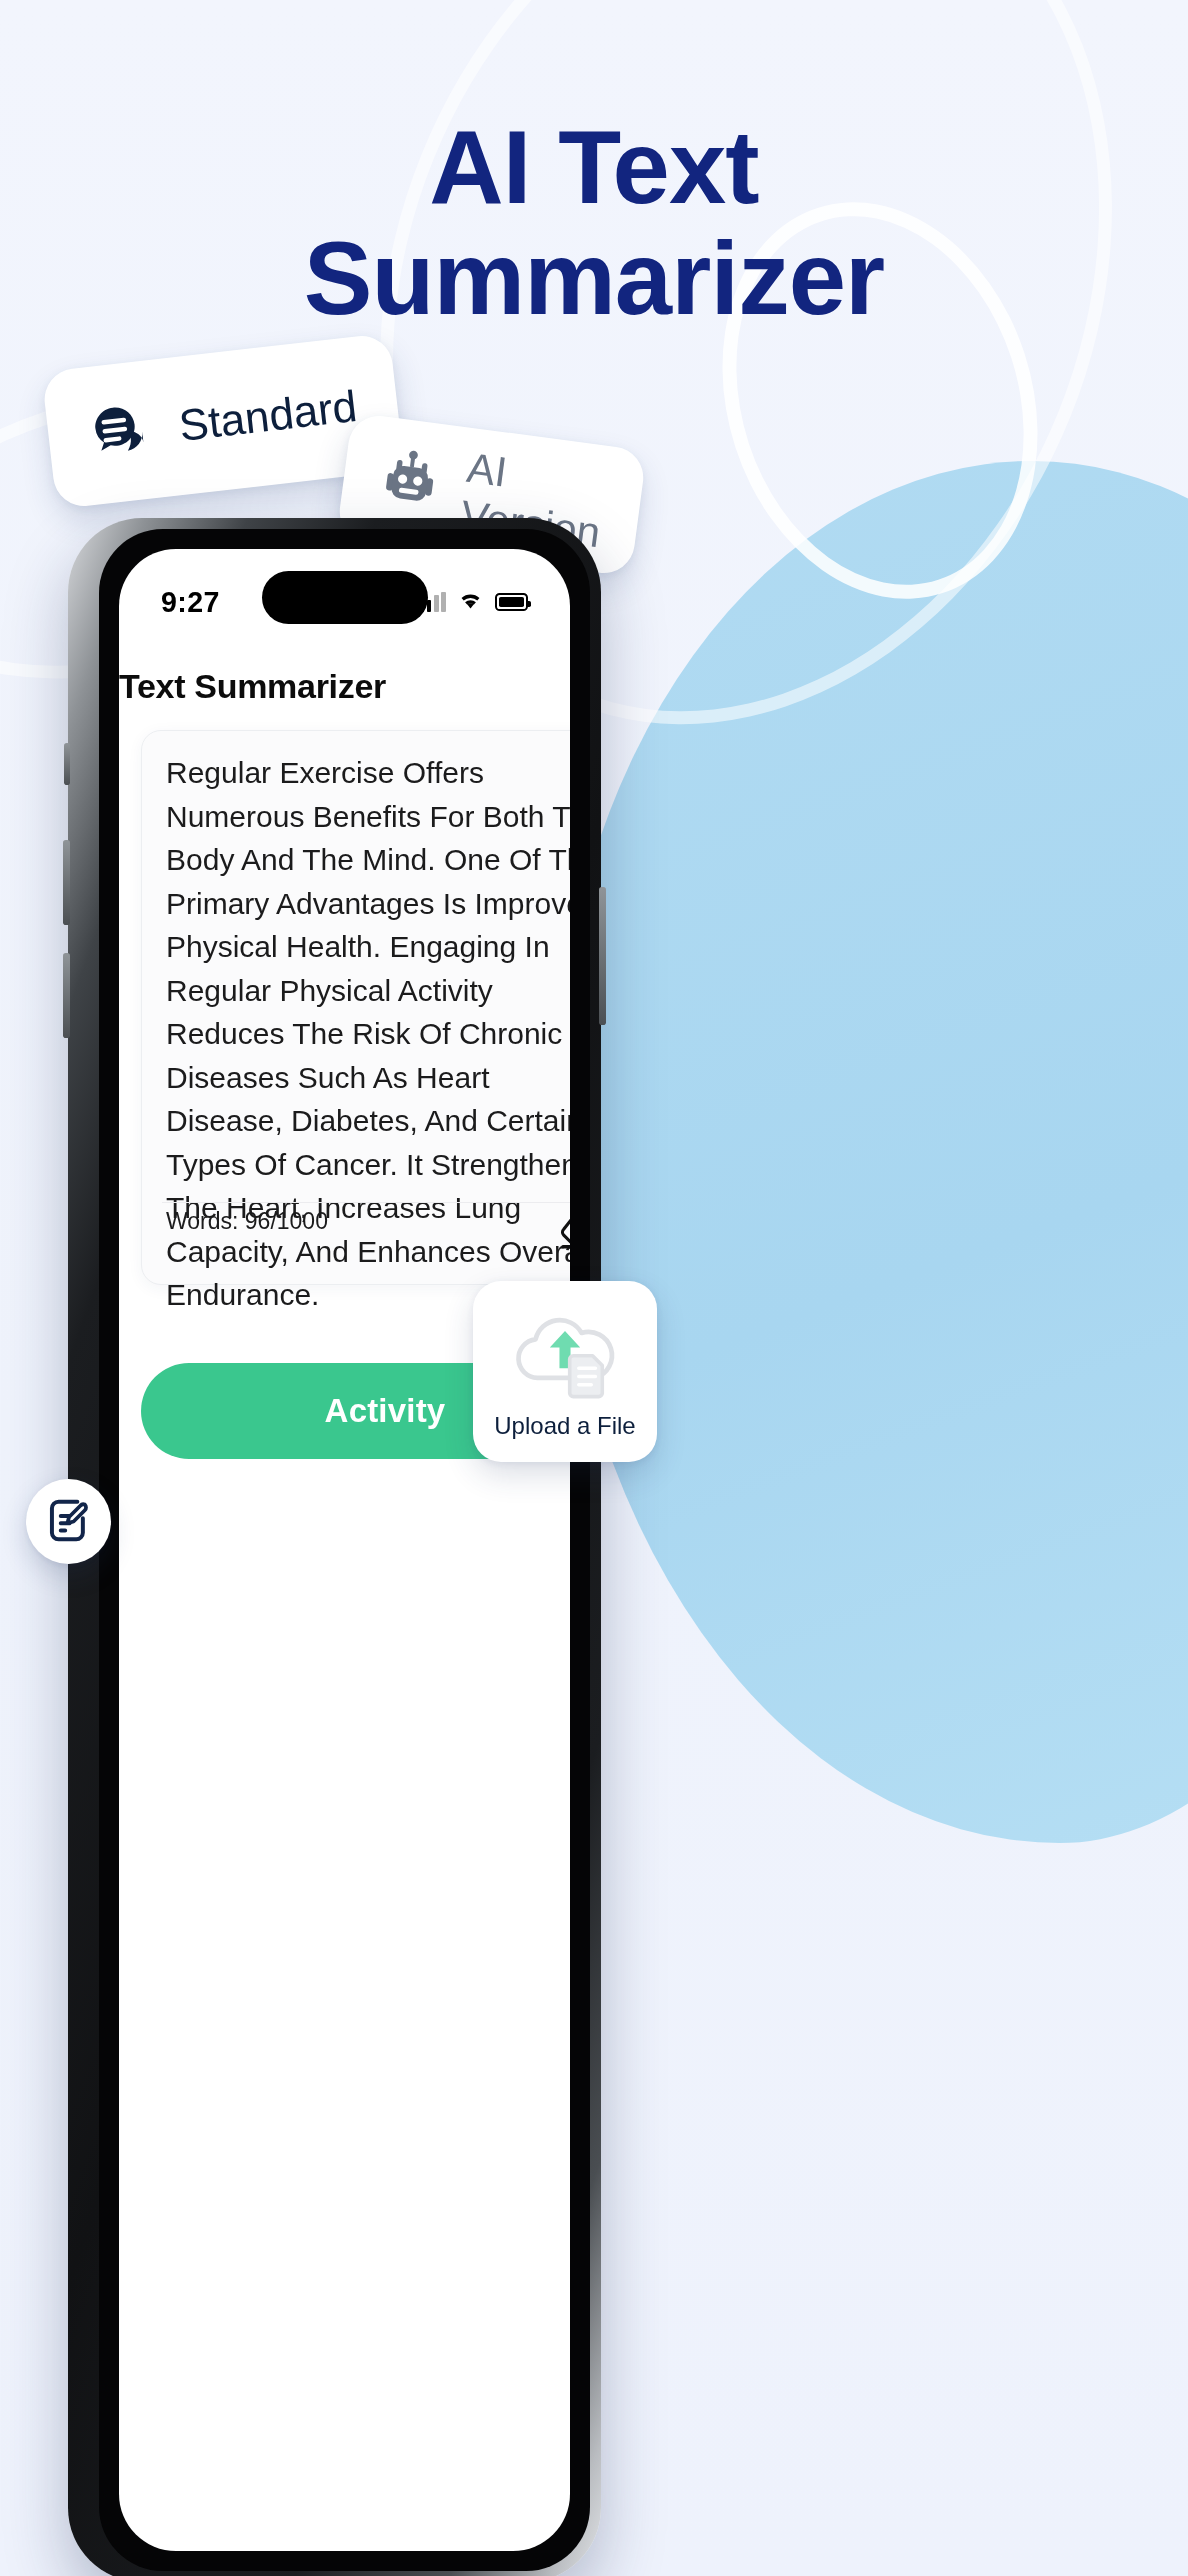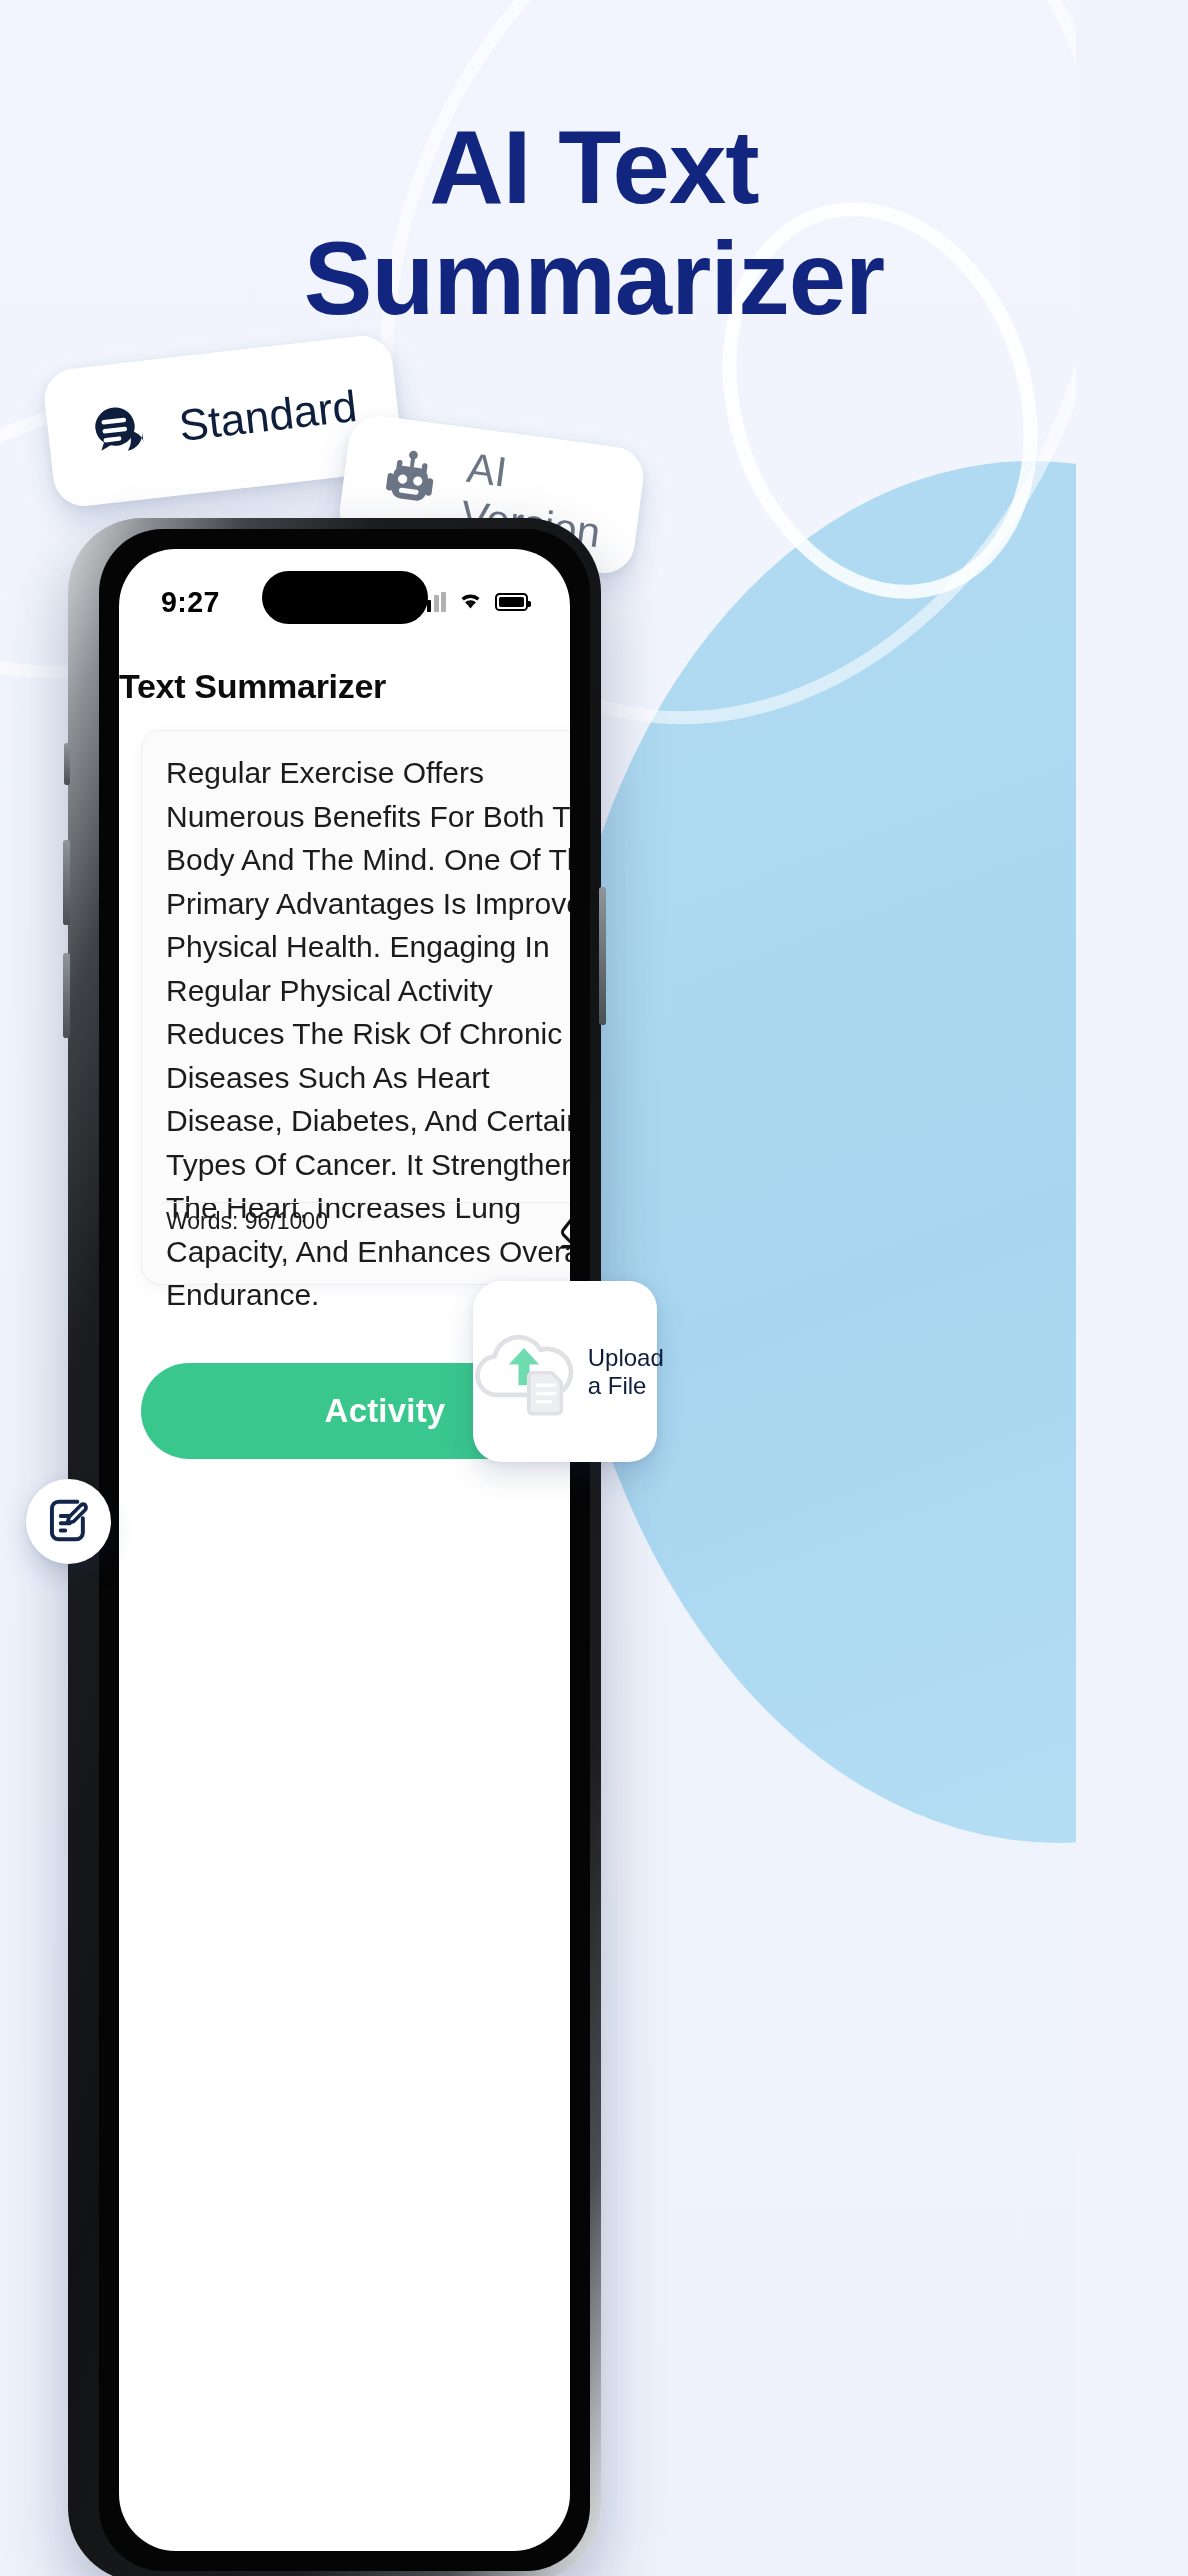--- a/index.html
+++ b/index.html
@@ -4,21 +4,21 @@
 <style>
   * { margin:0; padding:0; box-sizing:border-box; }
   html, body {
     width:1188px; height:2576px;
     overflow:hidden;
     font-family:"Liberation Sans", sans-serif;
     background:#f1f4fd;
   }
   #stage {
     position:relative;
-    width:1076px; height:2576px;
+    width:1188px; height:2576px;
     background:linear-gradient(180deg,#f2f5fd 0%,#eff3fc 55%,#eef2fc 100%);
     overflow:hidden;
   }
 
   
   .bg-blob {
     position:absolute;
     background:#abd8f1;
     border-radius:50%;
   }
@@ -180,21 +180,21 @@
   }
 
   
   #upload-card {
     position:absolute;
     left:473px; top:1281px;
     width:184px; height:181px;
     background:#fff;
     border-radius:28px;
     box-shadow:0 13px 29.5px rgba(35,55,100,0.16), 0 1.8px 7.4px rgba(35,55,100,0.08);
-    display:flex; flex-direction:row; align-items:center; justify-content:center;
+    display:flex; flex-direction:column; align-items:center; justify-content:center;
     gap:5.5px;
   }
   #upload-label { font-size:24px; color:#0d1f3c; }
 
   #doc-fab {
     position:absolute;
     left:26px; top:1479px;
     width:85px; height:85px;
     background:#fff; border-radius:50%;
     box-shadow:0 11px 26px rgba(35,55,100,0.18), 0 1.8px 5.5px rgba(35,55,100,0.08);

